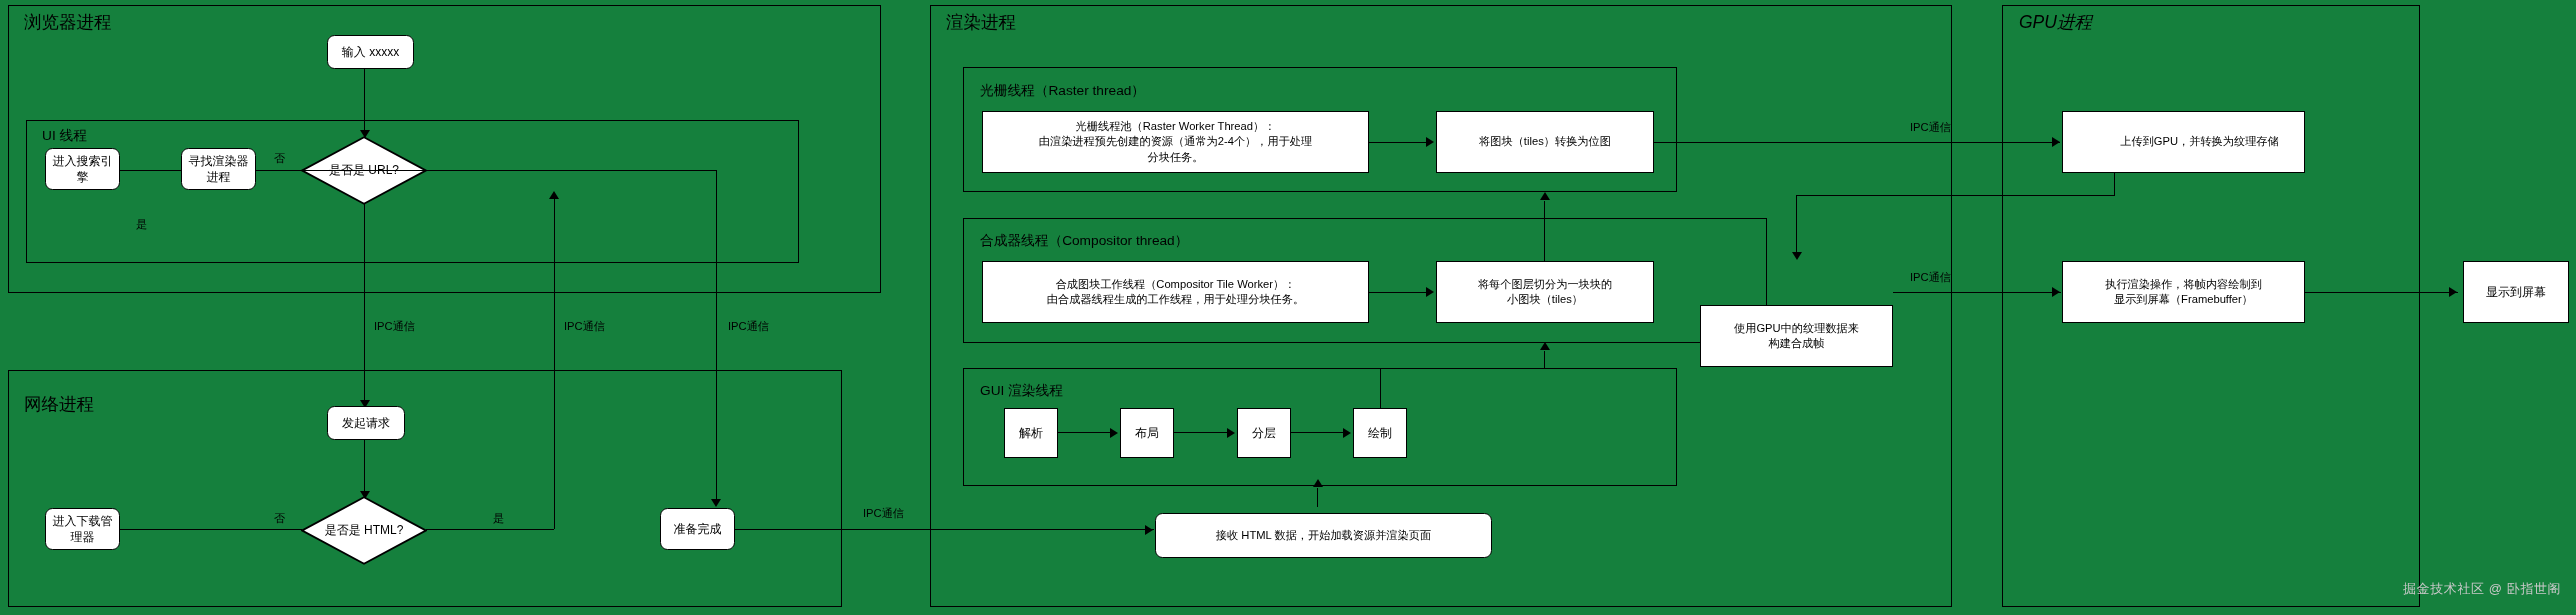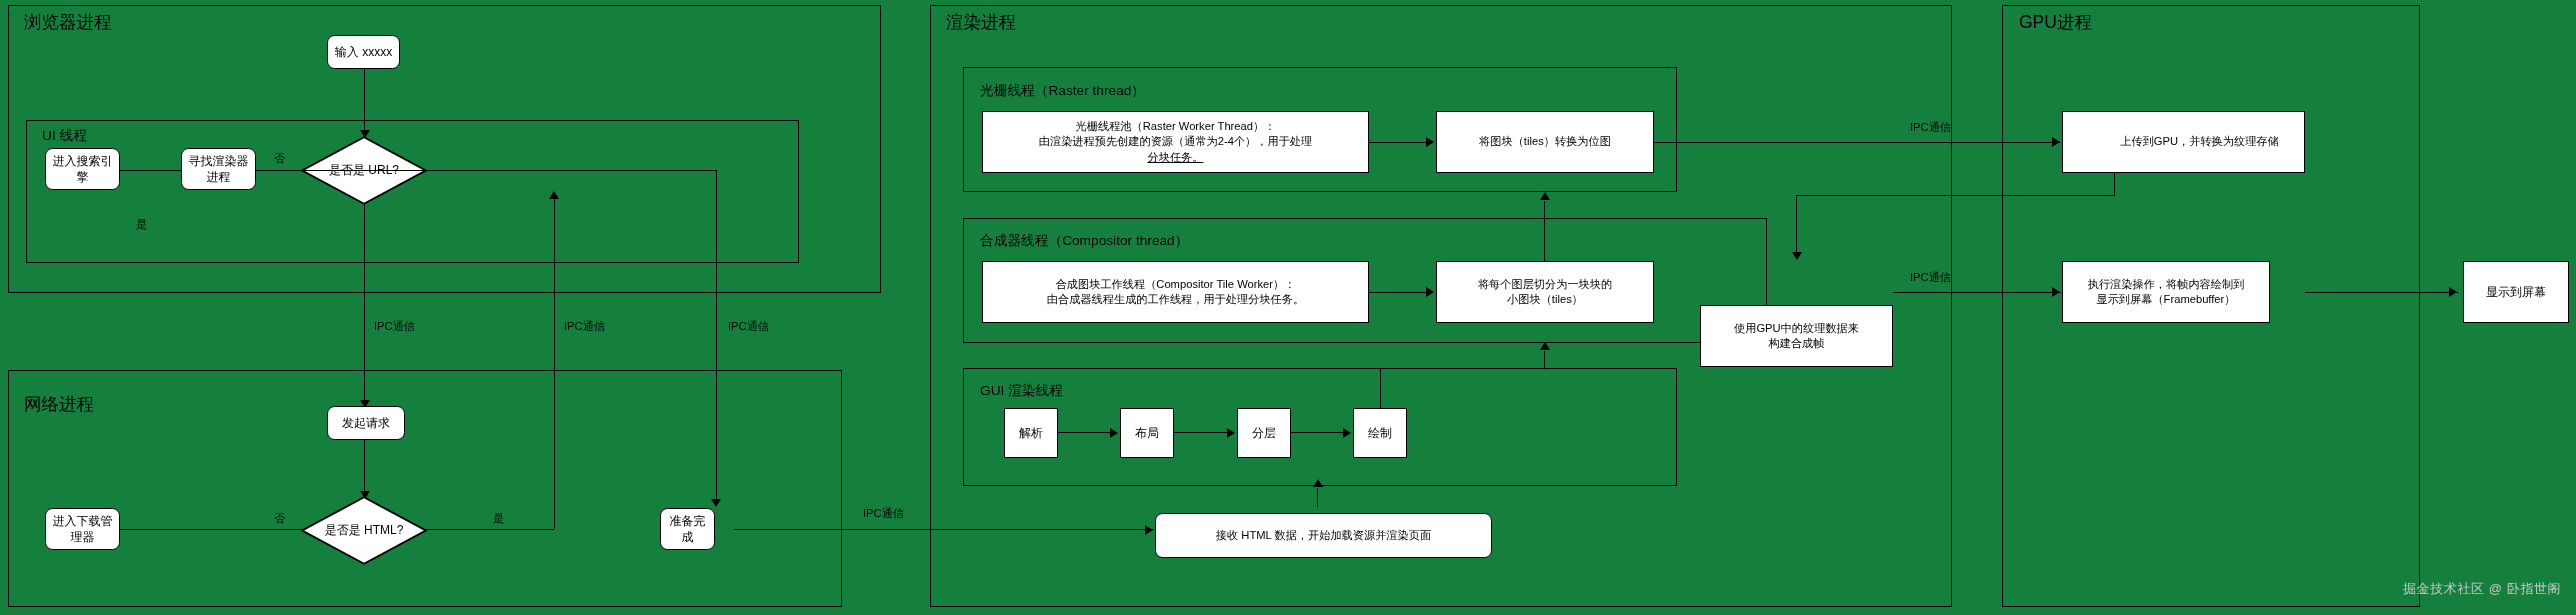--- a/index.html
+++ b/index.html
@@ -46,21 +46,21 @@
 <body>
 
 <div id="stage">
 
   <div class="proc" style="left:7.5px;top:5px;height:288px;width:873px;"></div>
   <div class="proc-title" style="left:24px;top:13.7px;">浏览器进程</div>
 
   <div class="thread" style="left:26px;top:120px;width:773px;height:143px;"></div>
   <div class="thread-title" style="left:42px;top:129px;">UI 线程</div>
 
-  <div class="node round" style="left:327px;top:35px;width:73px;height:34px;">
+  <div class="node round" style="left:327px;top:35px;width:87px;height:34px;">
     <span class="inner">输入 xxxxx</span>
   </div>
 
   <div class="ln lnv" style="left:364px;top:69px;height:64px;"></div>
   <div class="arr arr-d" style="left:360px;top:130px;"></div>
 
   <div class="diamond" style="left:301px;top:136px;width:126px;height:69px;">
     <svg class="shape" viewBox="0 0 202 110" preserveAspectRatio="none">
       <polygon points="101,2 200,55 101,108 2,55" fill="#ffffff" stroke="#000000" stroke-width="3"></polygon>
     </svg>
@@ -113,39 +113,39 @@
   <div class="ln lnh" style="left:426px;top:529px;width:128px;"></div>
   <div class="ln lnv" style="left:554px;top:199px;height:330px;"></div>
   <div class="arr arr-u" style="left:549px;top:191px;"></div>
   <div class="edgelbl" style="left:564px;top:319px;">IPC通信</div>
 
   <div class="ln lnh" style="left:256px;top:170px;width:461px;"></div>
   <div class="ln lnv" style="left:716px;top:170px;height:334px;"></div>
   <div class="arr arr-d" style="left:711px;top:499px;"></div>
   <div class="edgelbl" style="left:728px;top:319px;">IPC通信</div>
 
-  <div class="node round" style="left:660px;top:508px;width:55px;height:42px;">
+  <div class="node round" style="left:660px;top:508px;width:75px;height:42px;">
     <span class="inner">准备完成</span>
   </div>
 
   <div class="ln lnh" style="left:734px;top:529px;width:420px;"></div>
   <div class="arr arr-r" style="left:1145px;top:525px;"></div>
   <div class="edgelbl" style="left:863px;top:506px;">IPC通信</div>
 
   <div class="proc" style="left:930px;top:5px;width:1022px;height:602px;"></div>
   <div class="proc-title" style="left:946px;top:13.7px;">渲染进程</div>
 
   <div class="thread" style="left:963px;top:67px;width:714px;height:125px;"></div>
   <div class="thread-title" style="left:980px;top:84px;">光栅线程（Raster thread）</div>
 
   <div class="node sq small" style="left:982px;top:111px;width:387px;height:62px;">
     <span class="inner" style="display:block;">
       <span style="display:block;">光栅线程池（Raster Worker Thread）：</span>
       <span style="display:block;">由渲染进程预先创建的资源（通常为2-4个），用于处理</span>
-      <span style="display:block;text-decoration:underline;">分块任务。</span>
+      <span style="display:block;">分块任务。</span>
     </span>
   </div>
 
   <div class="ln lnh" style="left:1368px;top:142px;width:62px;"></div>
   <div class="arr arr-r" style="left:1426px;top:137px;"></div>
 
   <div class="node sq small" style="left:1436px;top:111px;width:218px;height:62px;">
     <span class="inner">将图块（tiles）转换为位图</span>
   </div>
 
@@ -223,27 +223,27 @@
   <div class="arr arr-u" style="left:1540px;top:342px;"></div>
 
   <div class="node round small" style="left:1155px;top:505px;width:337px;height:45px;margin-top:8px;">
     <span class="inner">接收 HTML 数据，开始加载资源并渲染页面</span>
   </div>
   <div class="ln lnv" style="left:1317px;top:496px;height:10px;"></div>
   <div class="ln lnv" style="left:1317px;top:488px;height:18.7px;"></div>
   <div class="arr arr-u" style="left:1313px;top:479px;"></div>
 
   <div class="proc" style="left:2002px;top:5px;width:418px;height:602px;"></div>
-  <div class="proc-title" style="left:2019px;top:13.7px;">GPU进程</div>
+  <div class="proc-title" style="left:2019px;top:13.7px;font-style:italic;">GPU进程</div>
 
   <div class="node sq small" style="left:2062px;top:111px;width:243px;height:62px;padding-left:32px;">
     <span class="inner">上传到GPU，并转换为纹理存储</span>
   </div>
 
-  <div class="node sq small" style="left:2062px;top:261px;width:208px;height:62px;">
+  <div class="node sq small" style="left:2062px;top:261px;width:243px;height:62px;">
     <span class="inner" style="display:block;">
       <span style="display:block;">执行渲染操作，将帧内容绘制到</span>
       <span style="display:block;">显示到屏幕（Framebuffer）</span>
     </span>
   </div>
 
   <div class="ln lnh" style="left:2305px;top:292px;width:153px;"></div>
   <div class="arr arr-r" style="left:2449px;top:287px;"></div>
 
   <div class="node sq" style="left:2463px;top:261px;width:106px;height:62px;">

